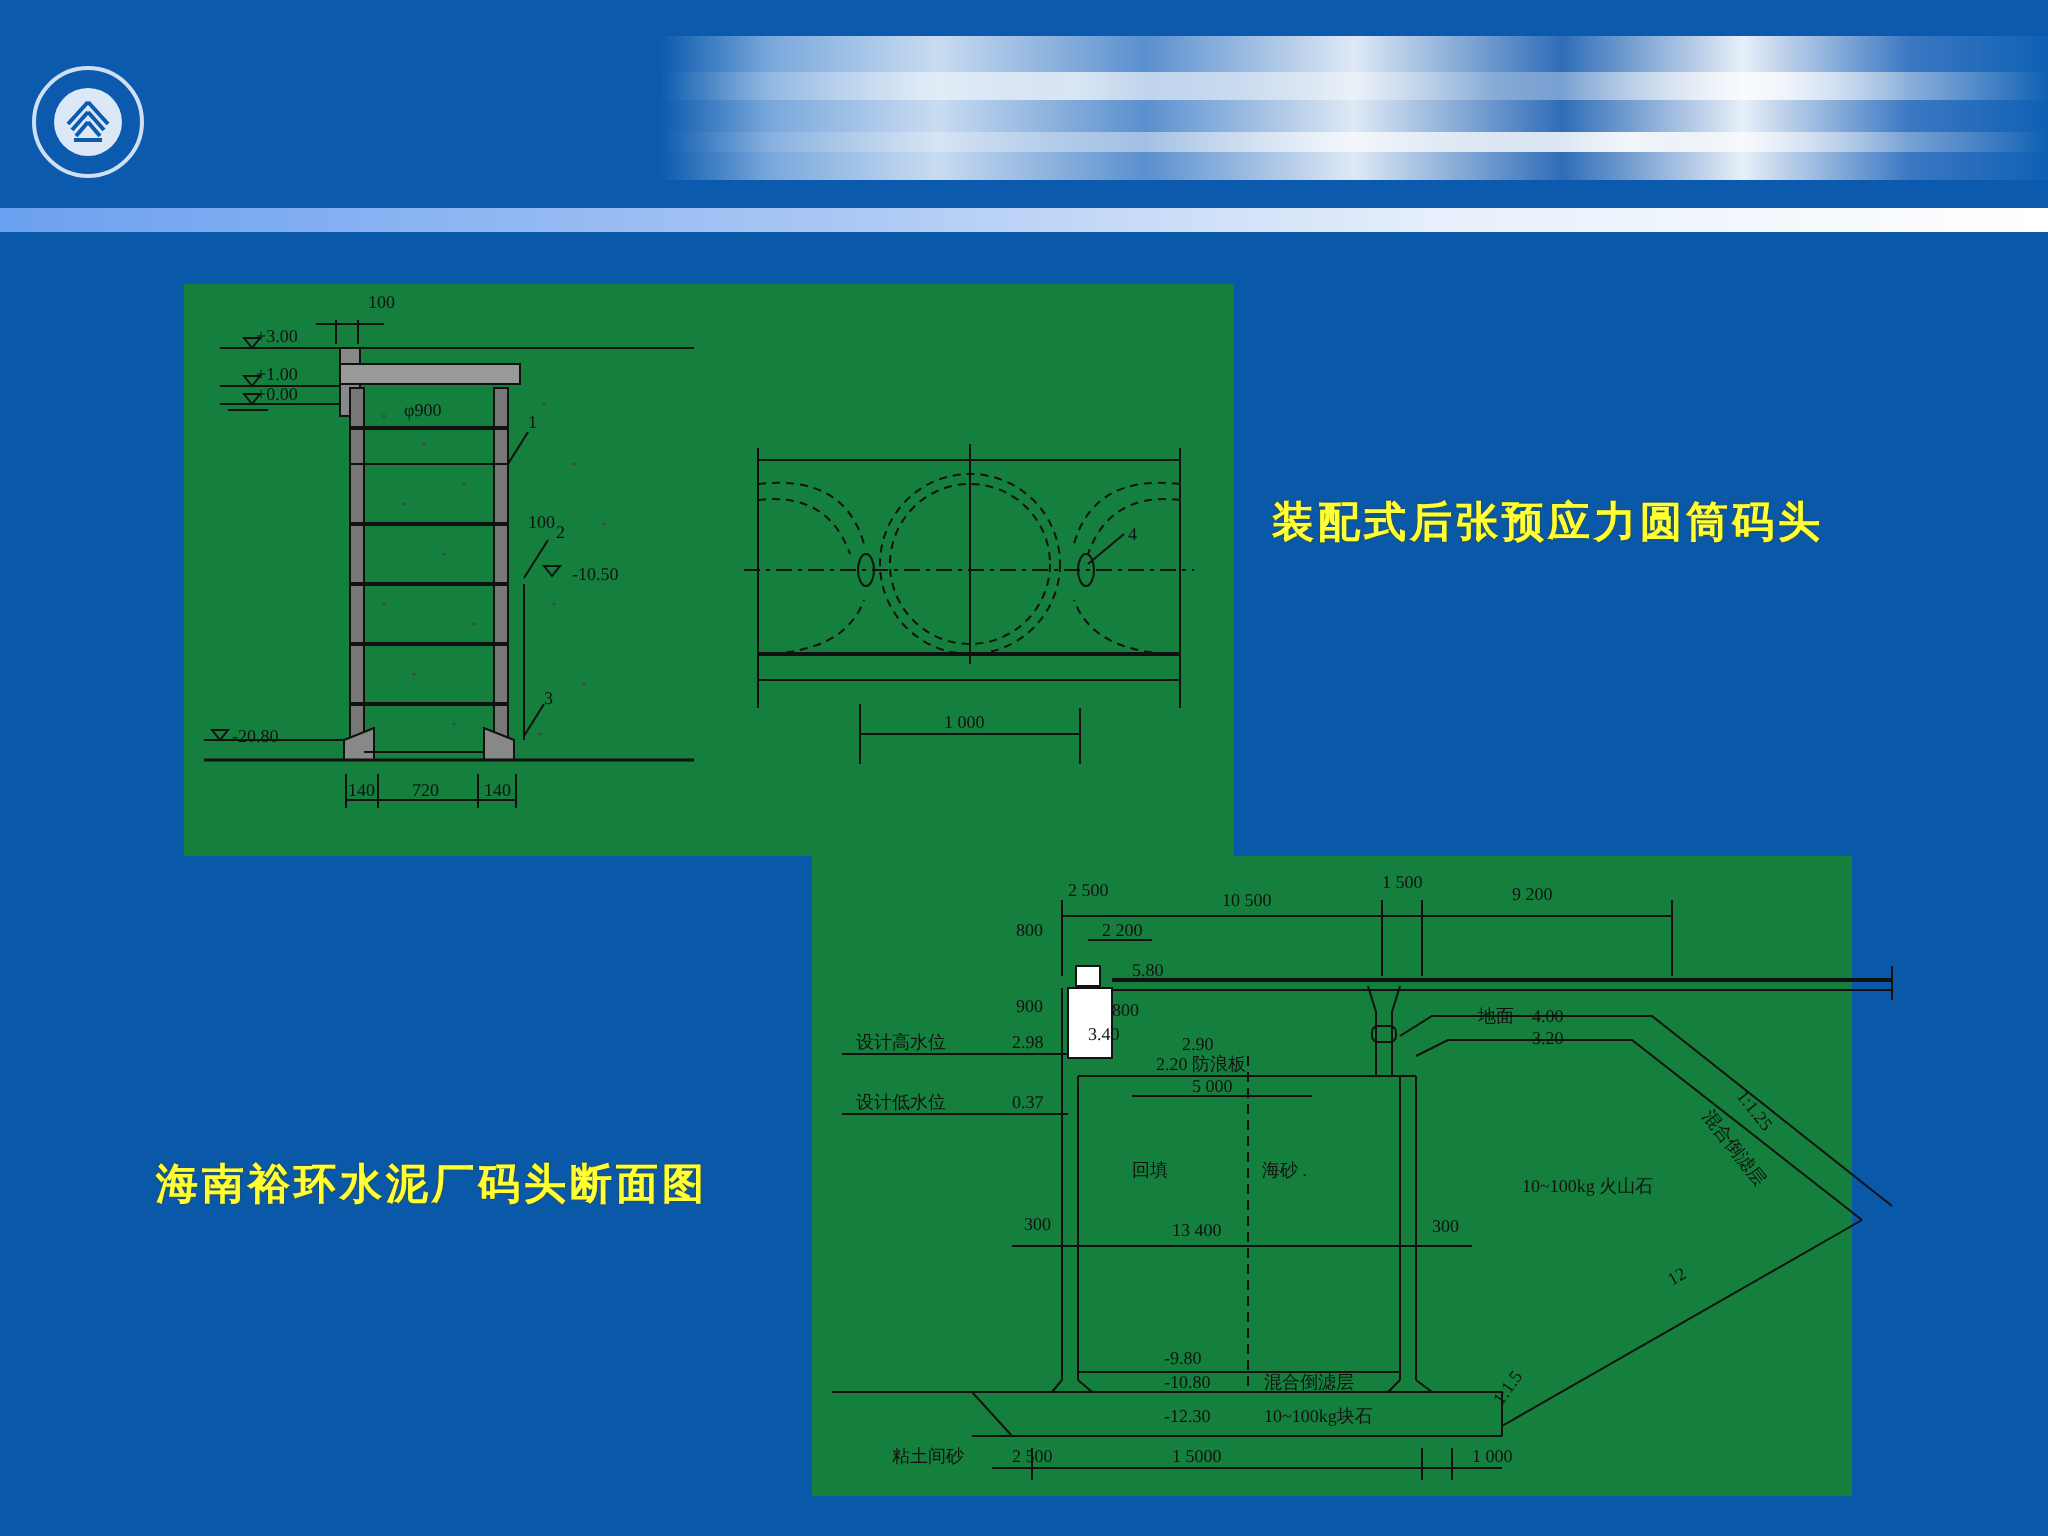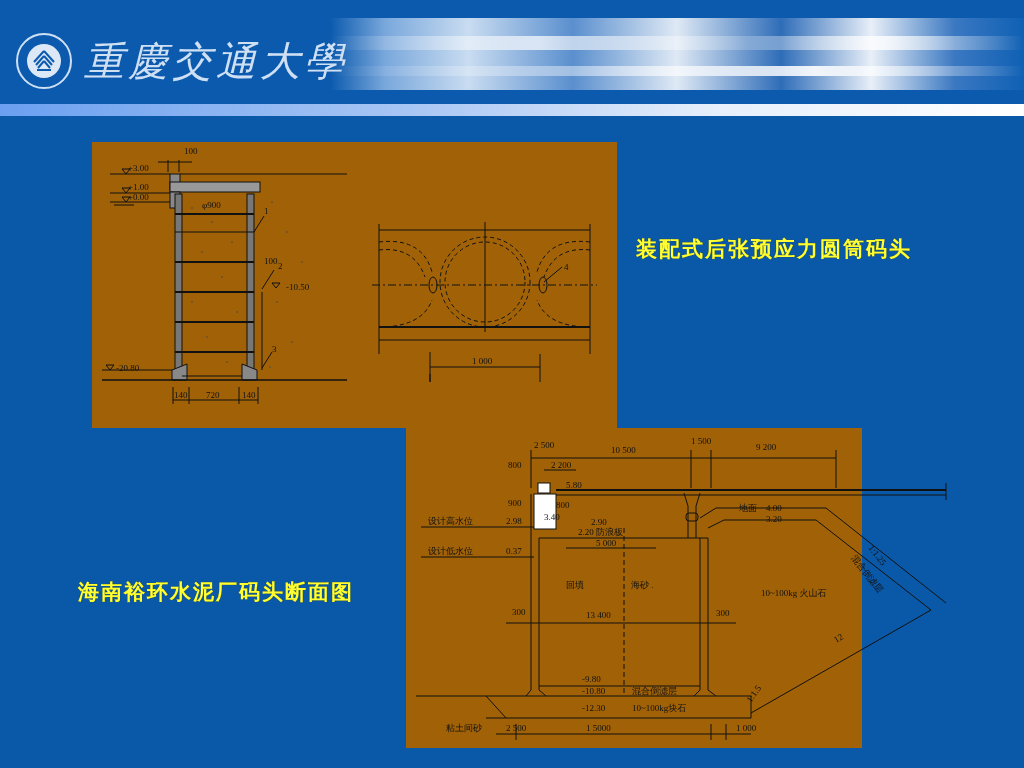--- a/index.html
+++ b/index.html
@@ -42,50 +42,49 @@
     background: #dce8f6;
     display: flex; align-items: center; justify-content: center;
   }
   .univ-name {
     position: absolute; left: 84px; top: 34px;
     font-family: "DejaVu Serif", serif;
     font-size: 40px; color: #cfe0f4; letter-spacing: 4px;
     font-style: italic;
   }
   .figure {
-    position: absolute; background: #a16207;
+    position: absolute; background: #15803d;
   }
   .fig1 { left: 92px; top: 142px; width: 525px; height: 286px; }
-  .fig2 { left: 406px; top: 428px; width: 456px; height: 320px; }
+  .fig2 { left: 406px; top: 428px; width: 520px; height: 320px; }
   .caption {
     position: absolute;
     color: #ffff33;
     font-size: 21px; font-weight: bold;
     letter-spacing: 2px;
     text-shadow: 0 0 1px #4a4a00;
     white-space: nowrap;
   }
-  .cap1 { left: 636px; top: 235px; }
+  .cap1 { left: 636px; top: 247px; }
   .cap2 { left: 78px; top: 578px; text-align: right; }
   svg text { font-family: "Liberation Serif", serif; }
 </style>
 </head>
 <body>
 
 <div class="header">
   <div class="header-banner"></div>
   <div class="logo">
     <div class="logo-inner">
       <svg width="24" height="22" viewBox="0 0 24 22">
         <path d="M12 1 L2 12 M12 1 L22 12 M12 6 L4 15 M12 6 L20 15 M12 11 L6 18 M12 11 L18 18" stroke="#0b5aae" stroke-width="2" fill="none"></path>
         <rect x="5" y="19" width="14" height="2" fill="#0b5aae"></rect>
       </svg>
     </div>
   </div>
-  <div class="univ-name">重慶交通大學</div>
 </div>
 <div class="header-stripe"></div>
 
 <div class="figure fig1">
   <svg width="525" height="286" viewBox="0 0 525 286">
     <g stroke="#111" fill="none" stroke-width="1">
 
       <line x1="76" y1="18" x2="76" y2="30"></line>
         <line x1="87" y1="18" x2="87" y2="30"></line>
       <line x1="66" y1="20" x2="100" y2="20"></line>

